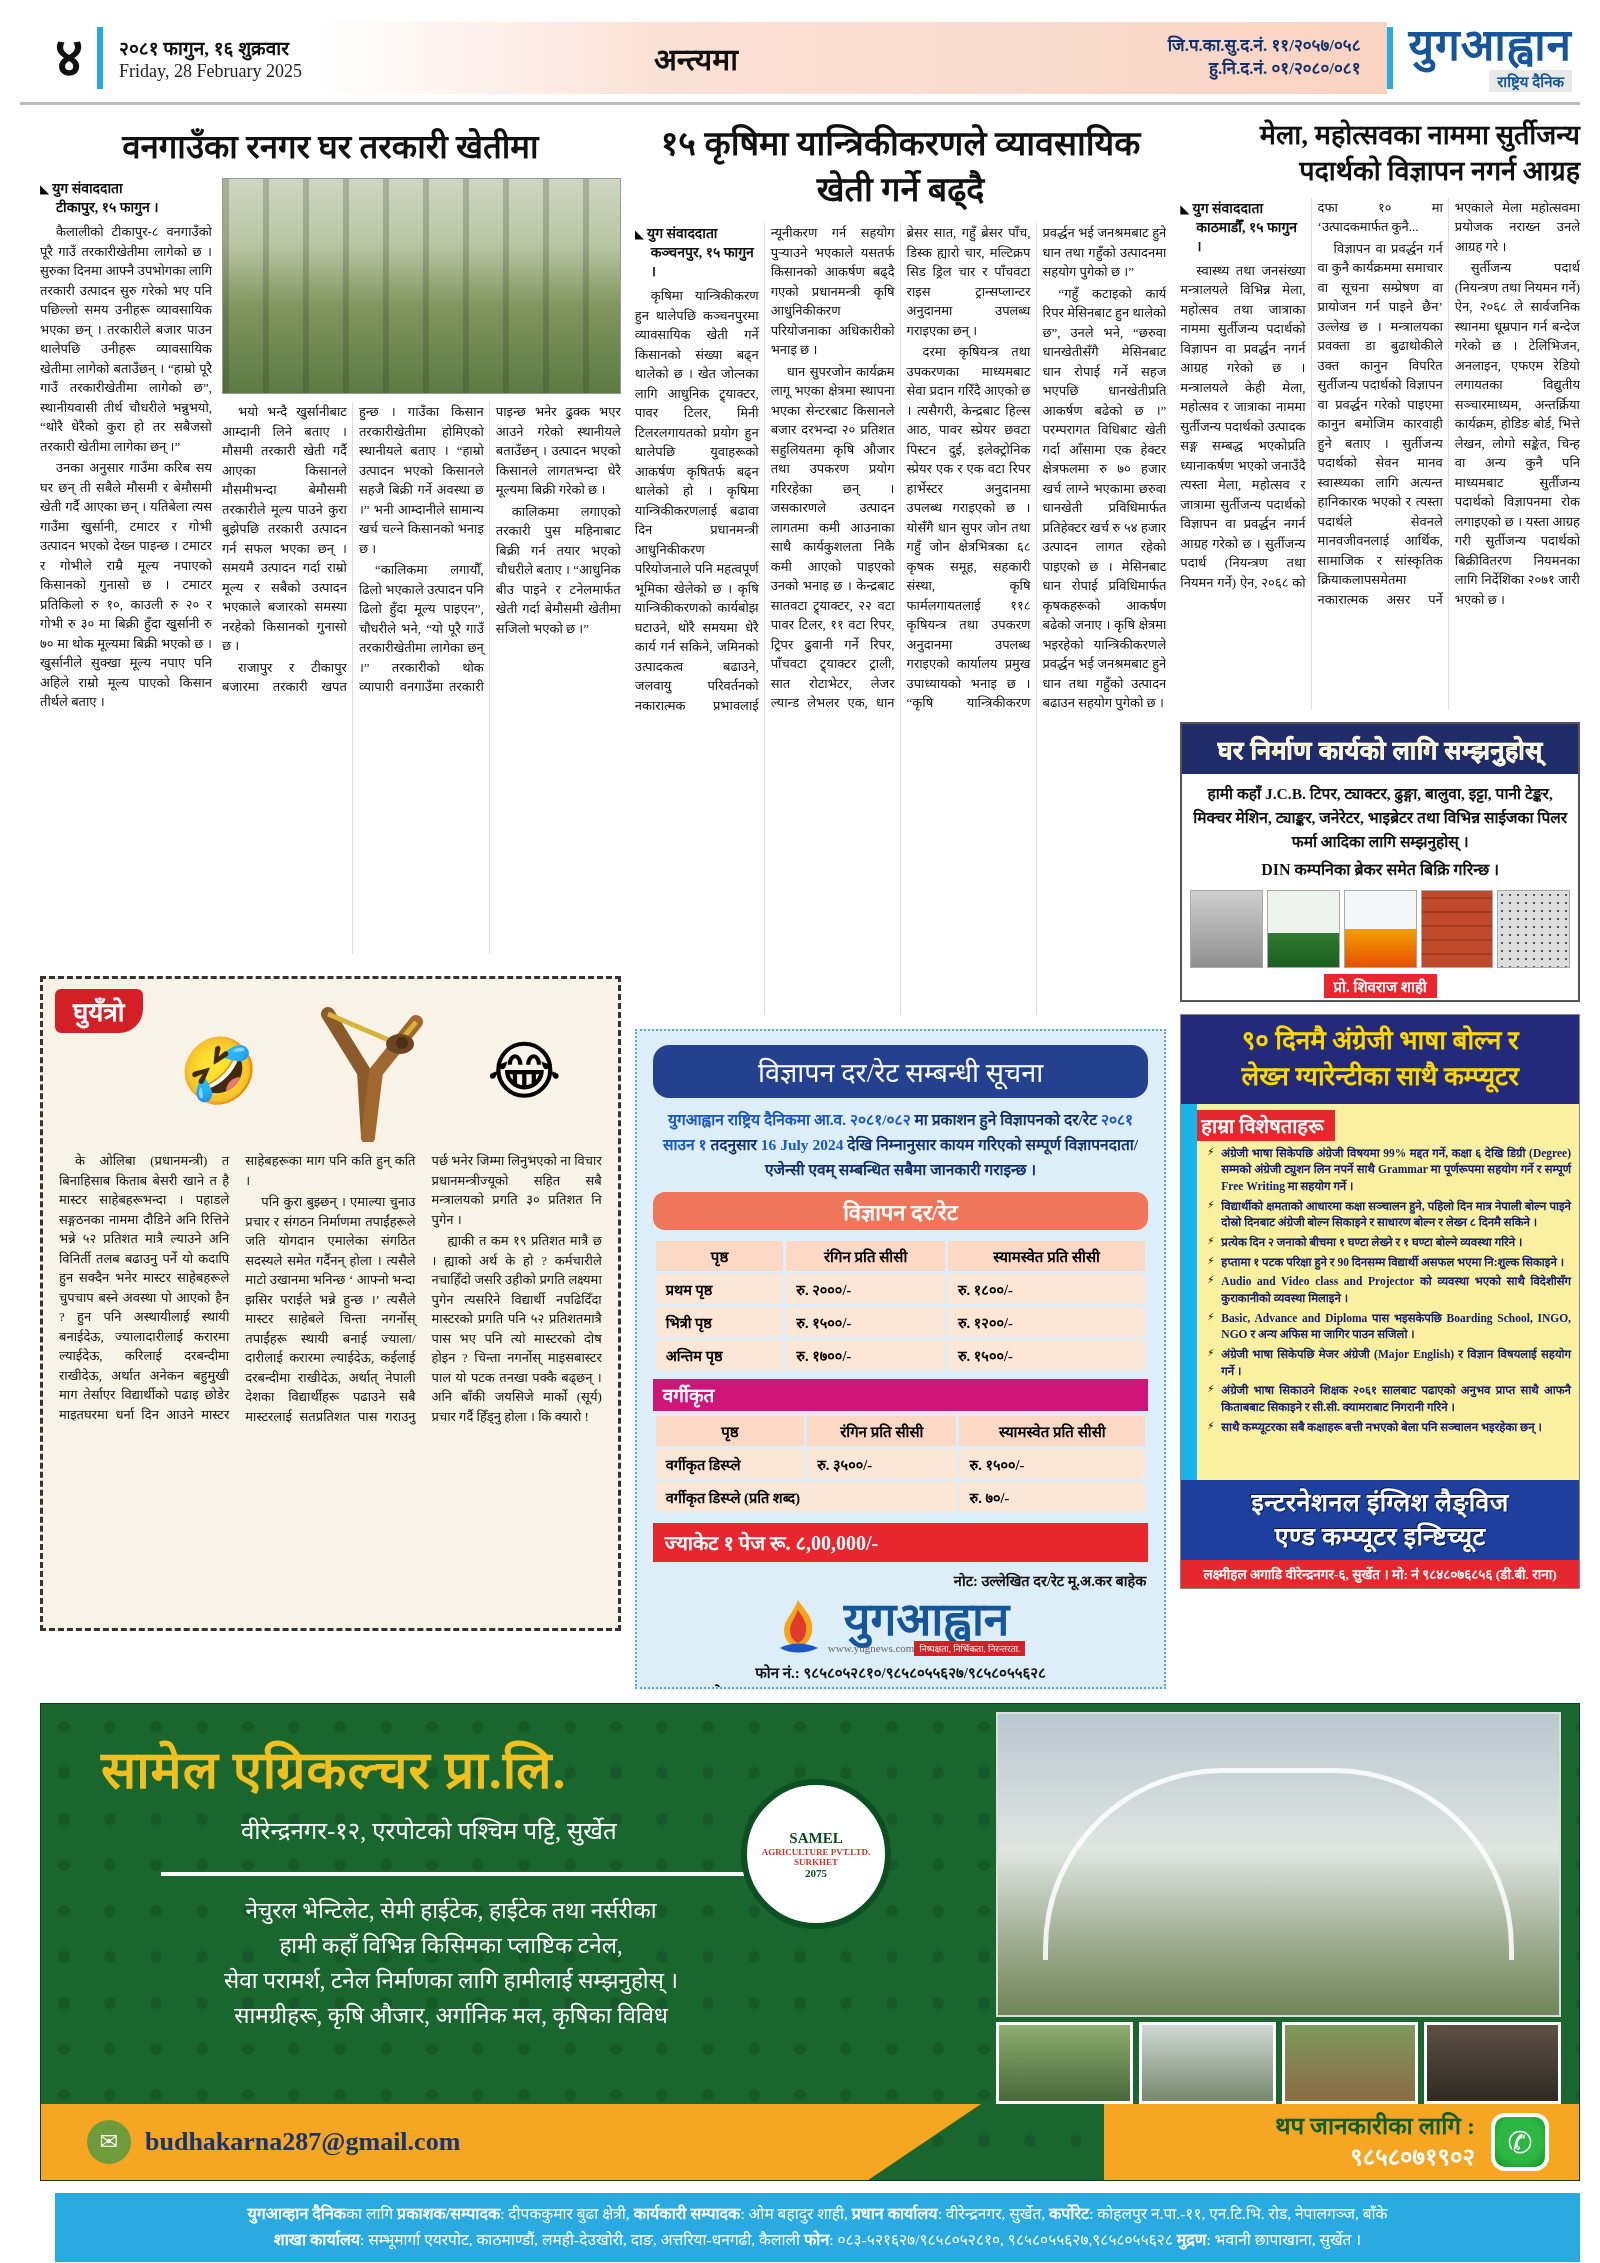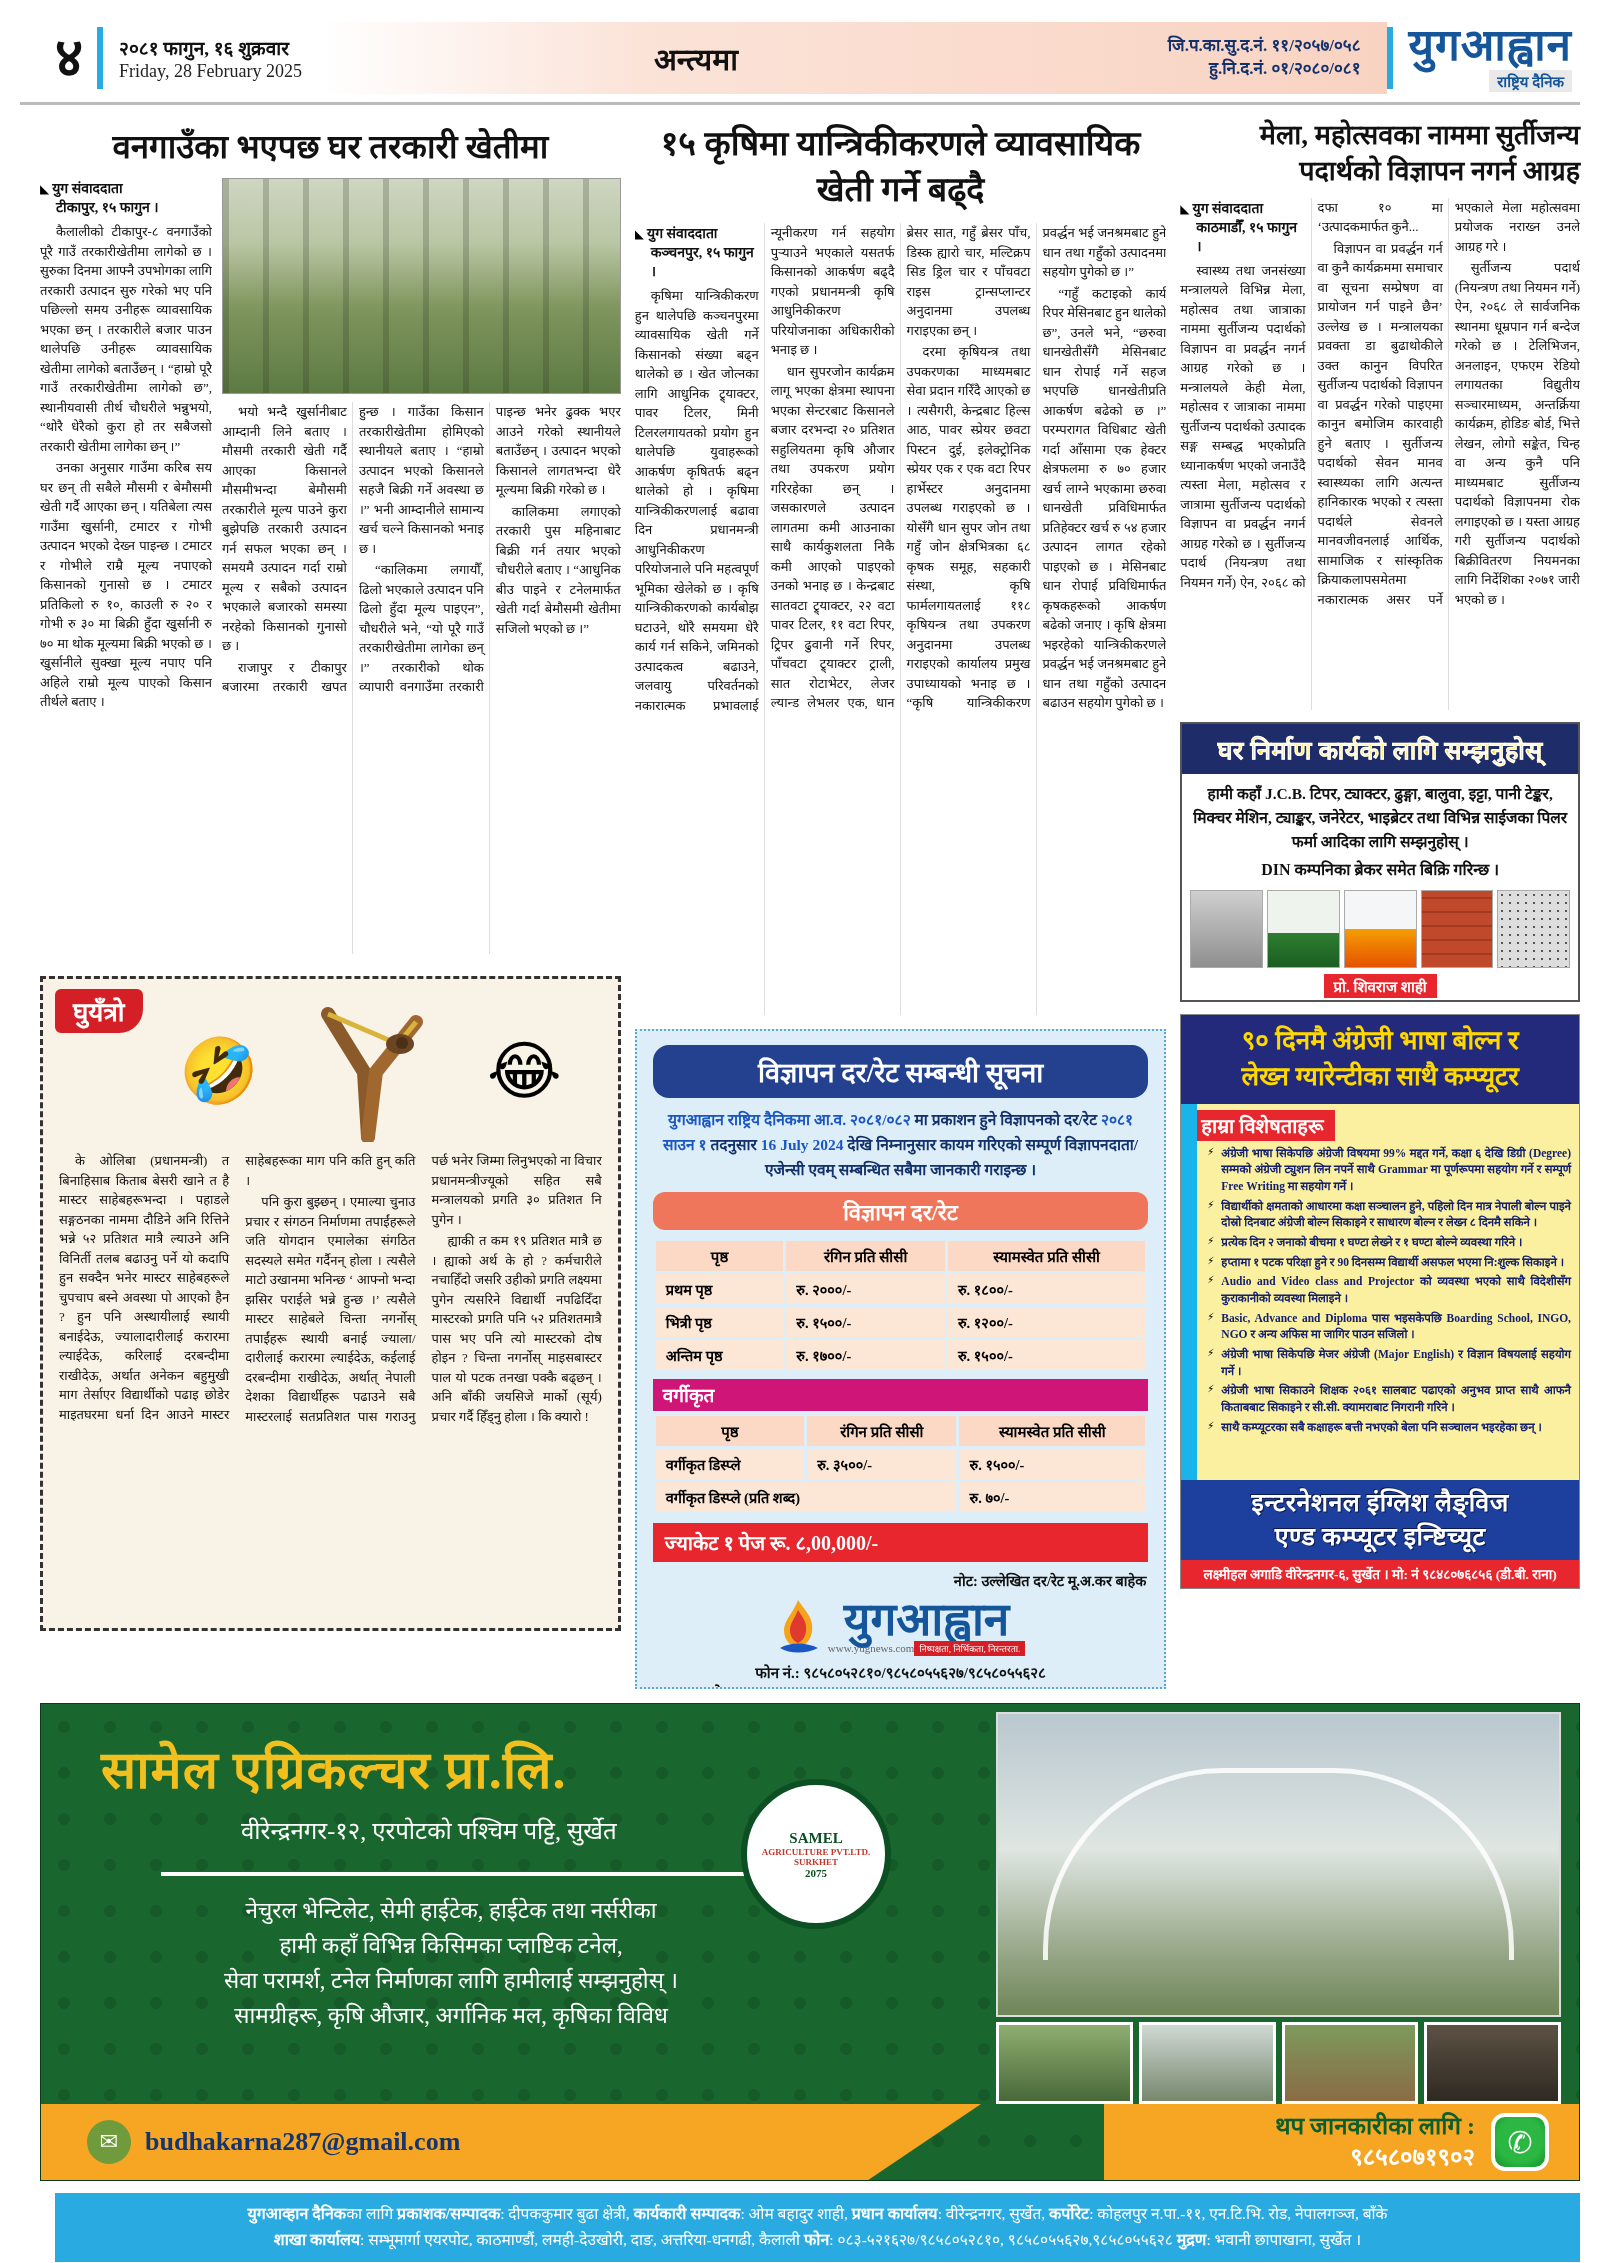--- a/index.html
+++ b/index.html
@@ -70,21 +70,21 @@
   .jokes { margin-top:16px; background:#f8f3e6; border:3px dashed #333; position:relative; padding:14px 16px 10px; height:655px; overflow:hidden; }
   .jokes-badge { position:absolute; top:10px; left:12px; background:#d51f26; color:#fff; font-weight:bold; font-size:26px;
                  padding:4px 18px; border-radius:6px 6px 24px 6px; }
   .jokes-art { display:flex; align-items:center; justify-content:space-between; padding:14px 40px 6px 120px; height:150px; }
   .emoji { font-size:64px; line-height:1; }
   .jokes-text { column-count:3; column-gap:16px; height:458px; overflow:hidden; margin-top:8px; }
   .jokes-text p { font-size:13px; line-height:1.5; text-align:justify; text-indent:16px; color:#111; margin-bottom:2px; }
 
   
   .rates { margin-top:14px; background:#ddeef8; border:2px dotted #5aa7d6; padding:14px 16px; height:660px; overflow:hidden; }
-  .rates-pill { background:#23418e; border-radius:16px; color:#fff; font-weight:bold; font-size:27px; text-align:center; padding:8px 0; }
+  .rates-pill { background:#23418e; border-radius:16px; color:#fff; font-weight:normal; font-size:27px; text-align:center; padding:8px 0; }
   .rates-intro { font-size:15.5px; font-weight:bold; text-align:center; line-height:1.6; color:#13316b; padding:10px 2px 8px; }
   .rates-intro .blue { color:#1b57c2; }
   .rates-sub { background:#f0765b; border-radius:12px; color:#fff; font-weight:bold; font-size:22px; text-align:center; padding:4px 0; margin:2px 0 8px; }
   table.rt { width:100%; border-collapse:separate; border-spacing:3px; }
   table.rt th { background:#fbd9c4; font-size:15px; font-weight:bold; padding:5px 6px; }
   table.rt td { background:#fce6d6; font-size:14.5px; font-weight:bold; padding:5px 10px; }
   .cat-band { background:#cf1578; color:#fff; font-weight:bold; font-size:19px; padding:3px 10px; margin:6px 0 2px; }
   .jacket { background:#e8262d; color:#fff; font-weight:bold; font-size:20px; padding:6px 12px; margin:8px 0 4px; }
   .rates-note { text-align:right; font-size:14.5px; font-weight:bold; color:#111; padding:4px 2px; }
   .rates-logo { display:flex; align-items:center; justify-content:center; gap:8px; margin-top:4px; }
@@ -170,21 +170,21 @@
       <div class="logo-main">युगआह्वान</div>
       <div class="logo-tag">राष्ट्रिय दैनिक</div>
     </div>
   </header>
   <div class="hdr-rule"></div>
 
   <main class="grid">
 
     <section class="colA">
       <article>
-        <h1 class="head1">वनगाउँका भएपछ घर तरकारी खेतीमा</h1>
+        <h1 class="head1">वनगाउँका रनगर घर तरकारी खेतीमा</h1>
         <div class="a1body bodytxt">
           <div class="a1c1">
             <div class="byline">
               <span class="tri">◣</span><span>युग संवाददाता</span>
               <span class="dl">टीकापुर, १५ फागुन ।</span>
             </div>
             <p>कैलालीको टीकापुर-८ वनगाउँको पूरै गाउँ तरकारीखेतीमा लागेको छ । सुरुका दिनमा आफ्नै उपभोगका लागि तरकारी उत्पादन सुरु गरेको भए पनि पछिल्लो समय उनीहरू व्यावसायिक भएका छन् । तरकारीले बजार पाउन थालेपछि उनीहरू व्यावसायिक खेतीमा लागेको बताउँछन् । “हाम्रो पूरै गाउँ तरकारीखेतीमा लागेको छ”, स्थानीयवासी तीर्थ चौधरीले भन्नुभयो, “थोरै धेरैको कुरा हो तर सबैजसो तरकारी खेतीमा लागेका छन् ।”</p>
             <p>उनका अनुसार गाउँमा करिब सय घर छन् ती सबैले मौसमी र बेमौसमी खेती गर्दै आएका छन् । यतिबेला त्यस गाउँमा खुर्सानी, टमाटर र गोभी उत्पादन भएको देख्न पाइन्छ । टमाटर र गोभीले राम्रै मूल्य नपाएको किसानको गुनासो छ । टमाटर प्रतिकिलो रु १०, काउली रु २० र गोभी रु ३० मा बिक्री हुँदा खुर्सानी रु ७० मा थोक मूल्यमा बिक्री भएको छ । खुर्सानीले सुक्खा मूल्य नपाए पनि अहिले राम्रो मूल्य पाएको किसान तीर्थले बताए ।</p>
           </div>
           <div class="a1right">

